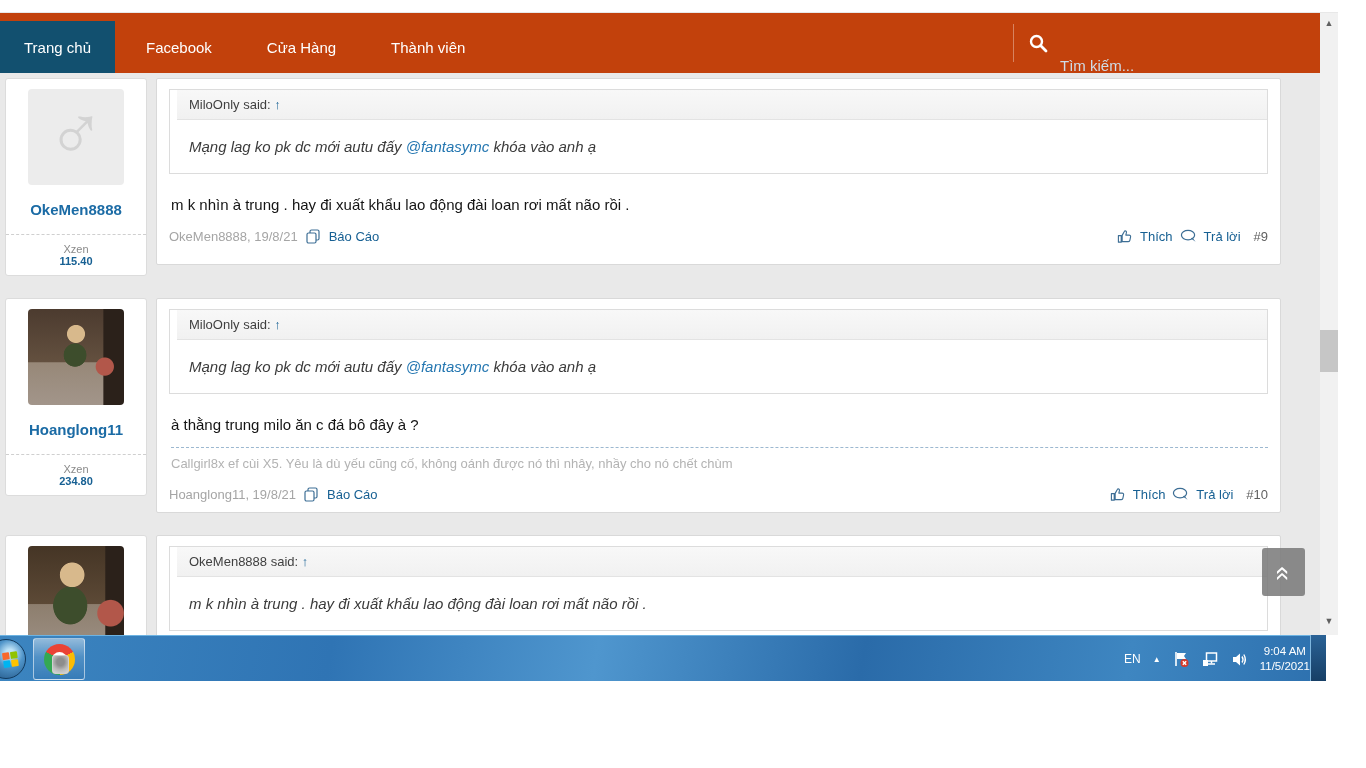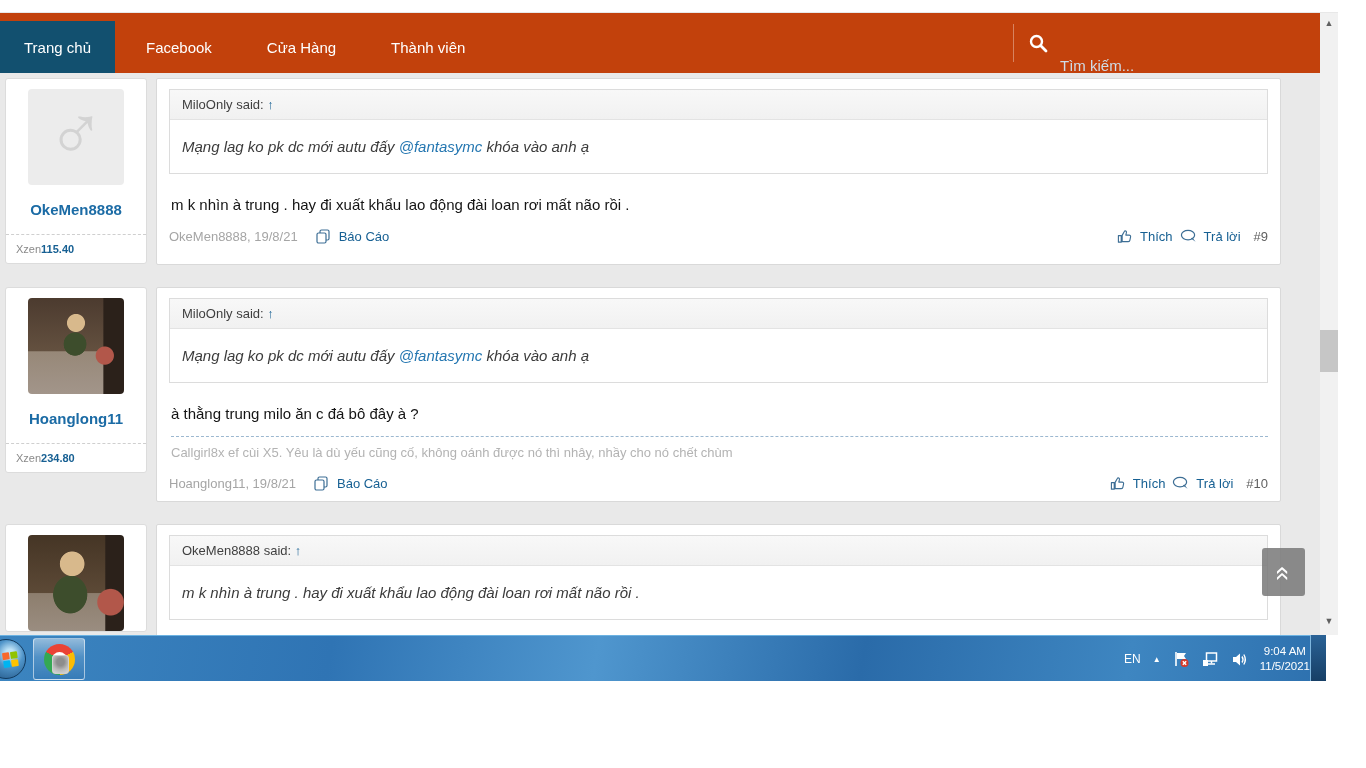--- a/index.html
+++ b/index.html
@@ -36,36 +36,36 @@
       radial-gradient(circle at 80% 60%, #b2574a 0 9%, rgba(0,0,0,0) 10%),
       linear-gradient(90deg, rgba(0,0,0,0) 78%, #2b211a 79%),
       linear-gradient(180deg, #4c3b2f 0%, #63503f 55%, #978878 56%, #a2958a 100%); }
   .avatar.photo.zoomed { background:
       radial-gradient(circle at 46% 30%, #d8b98c 0 14%, rgba(0,0,0,0) 15%),
       radial-gradient(ellipse at 44% 62%, #3d4d2c 0 22%, rgba(0,0,0,0) 23%),
       radial-gradient(circle at 86% 70%, #b2574a 0 12%, rgba(0,0,0,0) 13%),
       linear-gradient(90deg, rgba(0,0,0,0) 80%, #2b211a 81%),
       linear-gradient(180deg, #453525 0%, #5c4936 60%, #8d7e6e 61%, #9a8d80 100%); }
   .username { display:block; font-size:15px; font-weight:bold; color:#1b6ba5; text-decoration:none; padding:16px 4px; cursor:pointer; }
-  .stat-row { border-top:1px dashed #cfcfcf; display:flex; padding:8px 10px; font-size:11px; }
+  .stat-row { border-top:1px dashed #cfcfcf; display:flex; justify-content:space-between; padding:8px 10px; font-size:11px;flex-direction:column; }
   .stat-label { color:#8a8a8a; }
   .stat-value { color:#176093; font-weight:bold; }
 
   .panel { flex:1; background:#fff; border:1px solid #d9d9d9; border-radius:2px; padding:10px 12px; min-height:187px; }
-  .quote { border:1px solid #dcdcdc; background:#fff; }
+  .quote { border:1px solid #dcdcdc; background:#fff;padding-left:7px; }
   .qhead { background:linear-gradient(#f8f8f8,#f1f1f1); border-bottom:1px solid #e3e3e3; padding:7px 12px; font-size:13px; color:#3f3f3f; cursor:pointer; }
   .qarrow { color:#176093; text-decoration:none; }
   .qbody { padding:18px 12px; font-size:15px; font-style:italic; color:#3b3b3b; }
   .mention { color:#2577b1; text-decoration:none; cursor:pointer; }
   .msg { font-size:15px; color:#141414; margin:22px 0 0 2px; }
   .signature-sep { border:none; border-top:1px dashed #9cb8d0; margin:14px 0 8px 2px; }
   .signature { font-size:13px; color:#b3b3b3; margin-left:2px; }
   .pfoot { display:flex; justify-content:space-between; align-items:center; margin-top:16px; font-size:13px; }
   .pfoot .fleft, .pfoot .fright { display:flex; align-items:center; gap:7px; }
-  .authdate { color:#a5a5a5; margin-right:10px; }
+  .authdate { color:#a5a5a5; margin-right:0; }
   .flink { color:#176093; text-decoration:none; cursor:pointer; }
   .pnum { color:#5f5f5f; text-decoration:none; margin-left:6px; }
   .ficon { width:17px; height:15px; display:inline-block; }
 
   
   .scrollbar { position:absolute; left:1320px; top:13px; width:18px; height:622px; background:#f1f1f1; }
   .sb-arrow { position:absolute; left:0; width:18px; height:16px; display:flex; align-items:center; justify-content:center; color:#606060; font-size:9px; }
   .sb-up { top:2px; } .sb-down { bottom:6px; }
   .sb-thumb { position:absolute; left:0; top:317px; width:18px; height:42px; background:#c6c6c6; }
 

